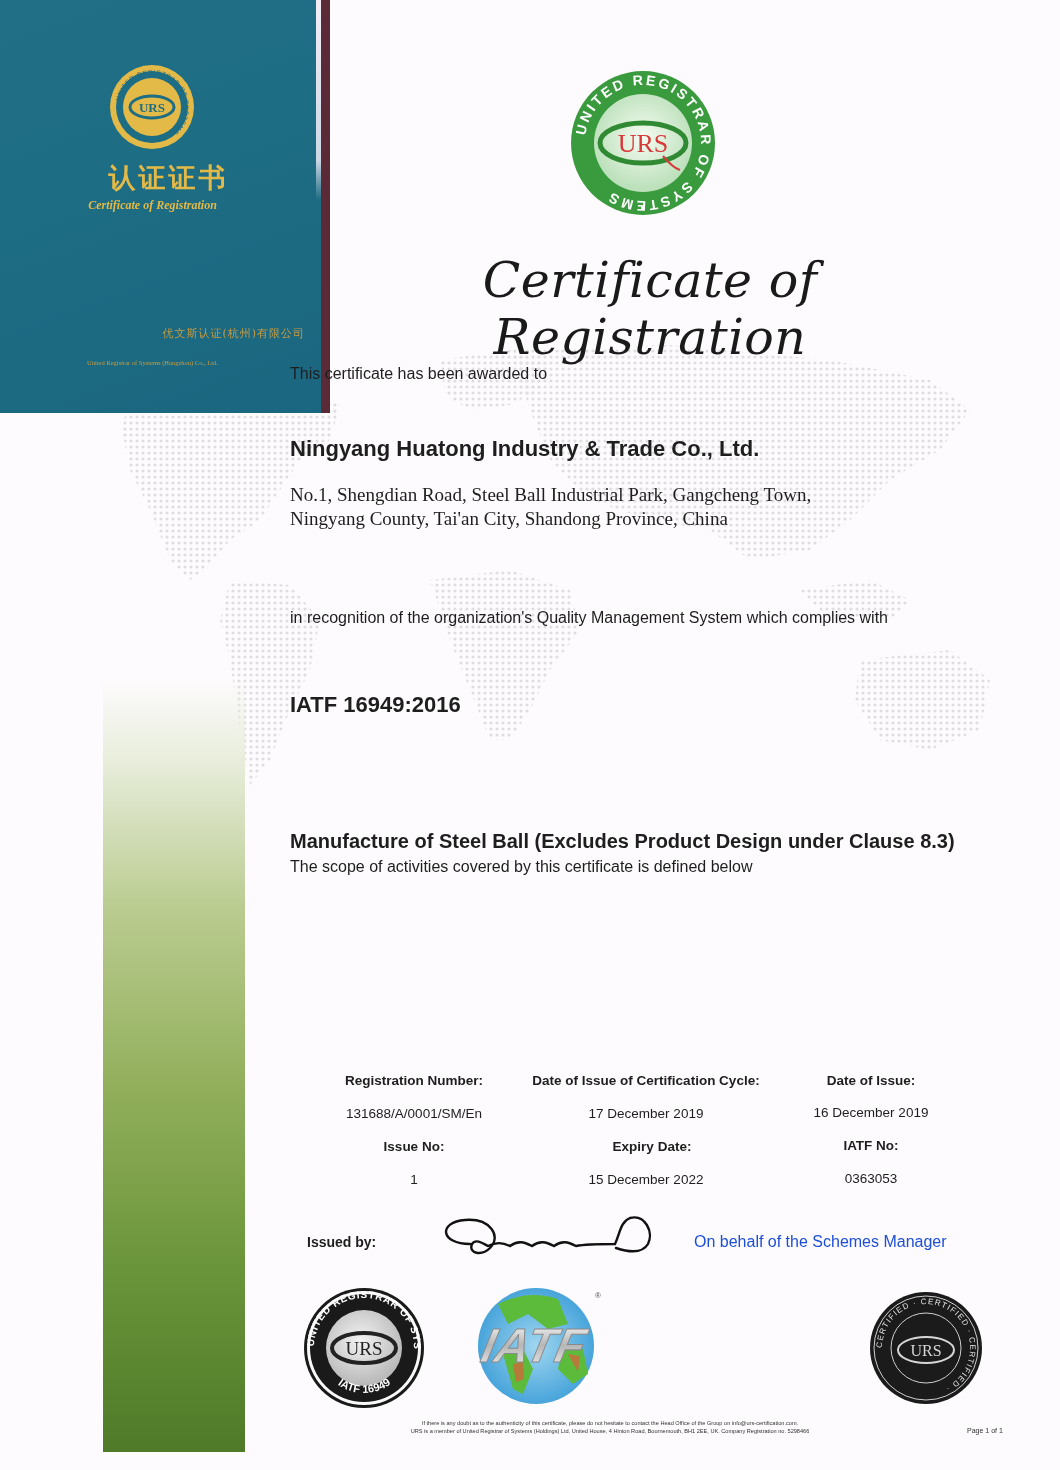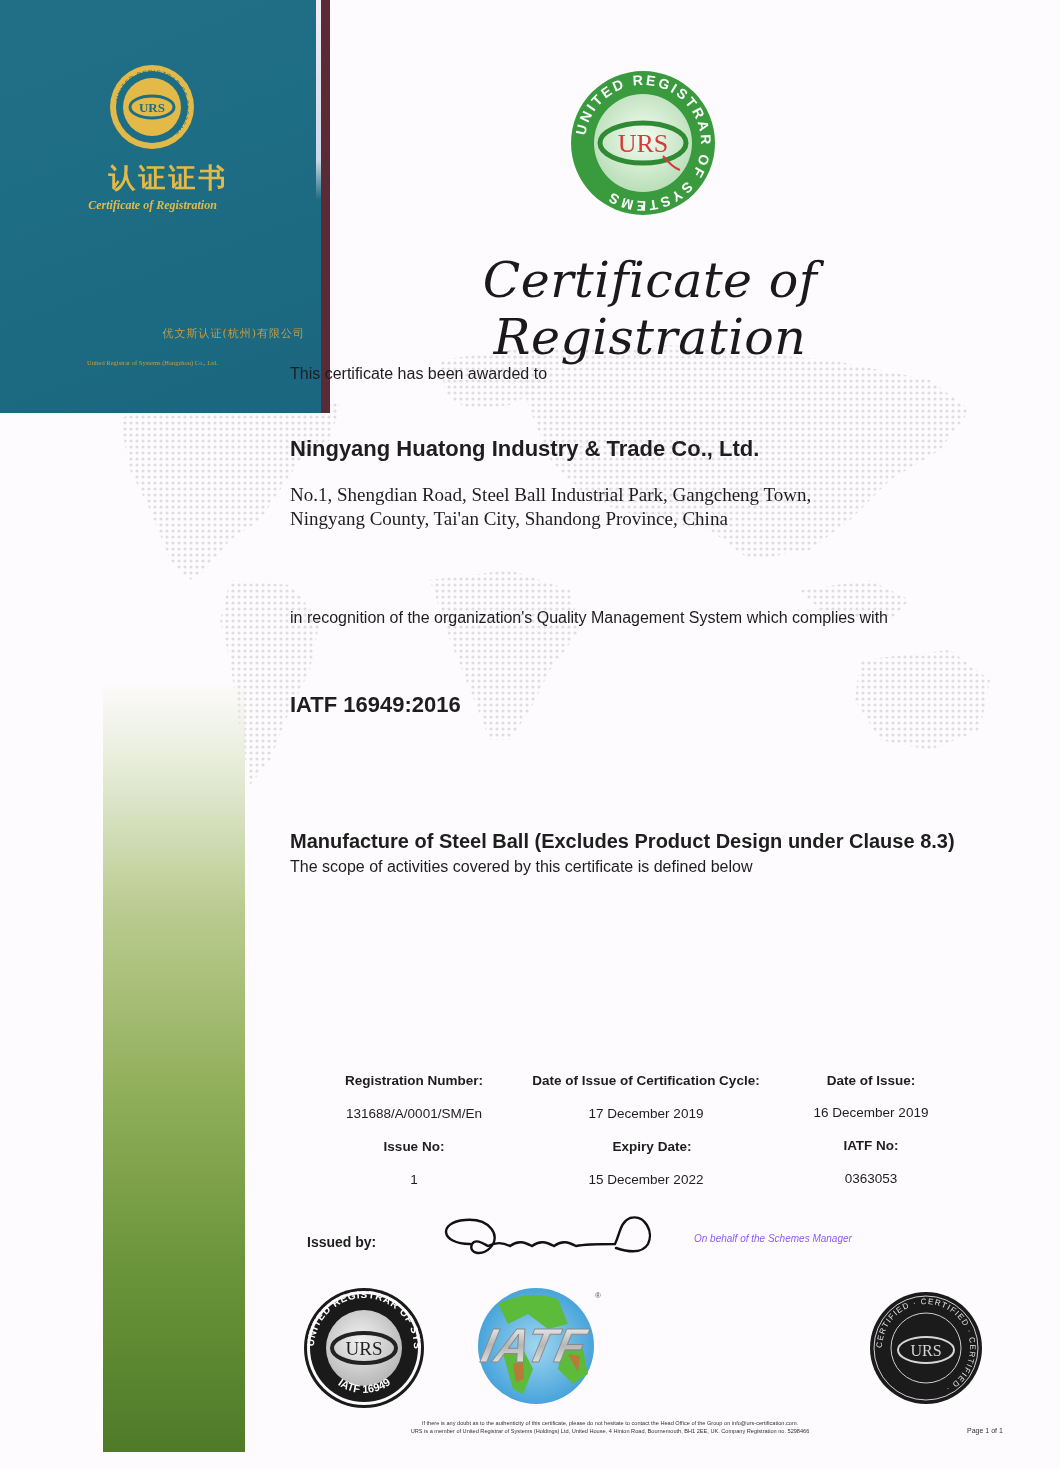--- a/index.html
+++ b/index.html
@@ -42,21 +42,21 @@
     .standard { top: 692px; font-size: 22px; font-weight: bold; }
     .scope-intro { top: 818px; font-size: 16px; margin-top: 40px; }
     .scope { top: 830px; font-size: 20px; font-weight: bold; }
 
     .details { position: absolute; left: 300px; top: 1070px; width: 690px; }
     .detail-cell { position: absolute; text-align: center; font-size: 13.5px; }
     .detail-cell.lbl { font-weight: bold; }
 
     .issued-by { position: absolute; left: 307px; top: 1234px; font-size: 14px; font-weight: bold; }
     .signature { position: absolute; left: 440px; top: 1214px; width: 215px; height: 46px; }
-    .behalf { position: absolute; left: 694px; top: 1233px; font-size: 10px; font-style: italic; color: #8b5cf6; }
+    .behalf { position: absolute; left: 694px; top: 1233px; font-size: 16px; color: #1d4ed8; }
 
     .urs-iatf-seal { position: absolute; left: 302px; top: 1286px; width: 124px; height: 124px; }
     .iatf-logo { position: absolute; left: 458px; top: 1284px; width: 145px; height: 126px; }
     .certified-seal { position: absolute; left: 868px; top: 1290px; width: 116px; height: 116px; }
 
     .footer { position: absolute; left: 340px; top: 1420px; width: 540px; text-align: center; font-size: 5.6px; line-height: 7.5px; color: #333; }
     .page-no { position: absolute; left: 967px; top: 1427px; font-size: 7px; color: #333; }
   </style>
 </head>
 <body>

